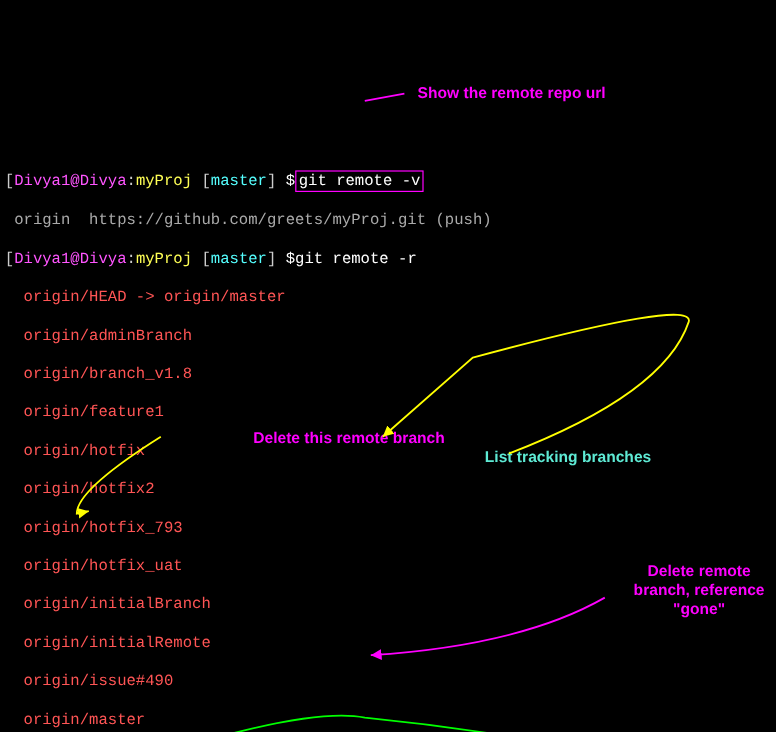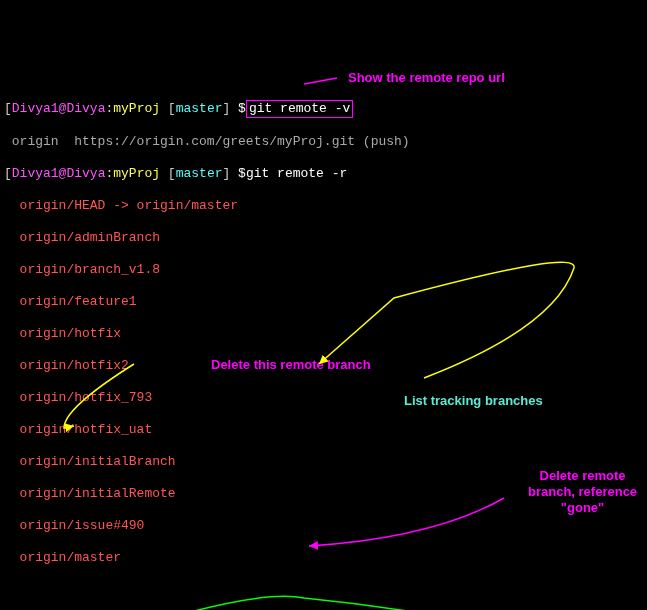--- a/index.html
+++ b/index.html
@@ -11,41 +11,41 @@
     color: #ccc;
     padding: 4px;
     width: 647px;
     height: 610px;
     overflow: hidden;
     white-space: pre;
   }
   .line { display: block; }
   .white { color: #fff; }
   .grey { color: #aaa; }
-  .yellow { color: #ffff55; margin-top: 20px; }
+  .yellow { color: #ffff55; }
   .red { color: #ff5555; }
   .cyan { color: #55ffff; }
   .pink { color: #ff55ff; }
   .magenta { color: #ff00ff; font-weight: bold; }
-  .box-magenta { border: 1.5px solid #ff00ff; padding: 0 2px; display: inline-block; }
+  .box-magenta { border: 1.5px solid #ff00ff; padding: 0 2px; display: inline-block; margin-top: 42px; }
   .annot { position: absolute; font-family: Arial, sans-serif; font-weight: bold; font-size: 13px; }
   .annot.magenta { color: #ff00ff; }
   .annot.yellow { color: #5eead4; }
   .container { position: relative; }
   svg.arrows { position: absolute; top: 0; left: 0; pointer-events: none; }
 </style>
 </head>
 <body>
 
 
 
 <div class="container">
 
 <div class="line">[<span class="pink">Divya1@Divya</span><span>:</span><span class="yellow">myProj</span><span> [</span><span class="cyan">master</span><span>] </span><span class="white">$</span><span class="box-magenta white">git remote -v</span></div>
-<div class="line grey"> origin  https://origin.com/greets/myProj.git (push)</div>
+<div class="line grey"> origin  https://github.com/greets/myProj.git (push)</div>
 <div class="line">[<span class="pink">Divya1@Divya</span><span>:</span><span class="yellow">myProj</span><span> [</span><span class="cyan">master</span><span>] </span><span class="white">$</span><span class="white">git remote -r</span></div>
 <div class="line red">  origin/HEAD -&gt; origin/master</div>
 <div class="line red">  origin/adminBranch</div>
 <div class="line red">  origin/branch_v1.8</div>
 <div class="line red">  origin/feature1</div>
 <div class="line red">  origin/hotfix</div>
 <div class="line red">  origin/hotfix2</div>
 <div class="line red">  origin/hotfix_793</div>
 <div class="line red">  origin/hotfix_uat</div>
 <div class="line red">  origin/initialBranch</div>

